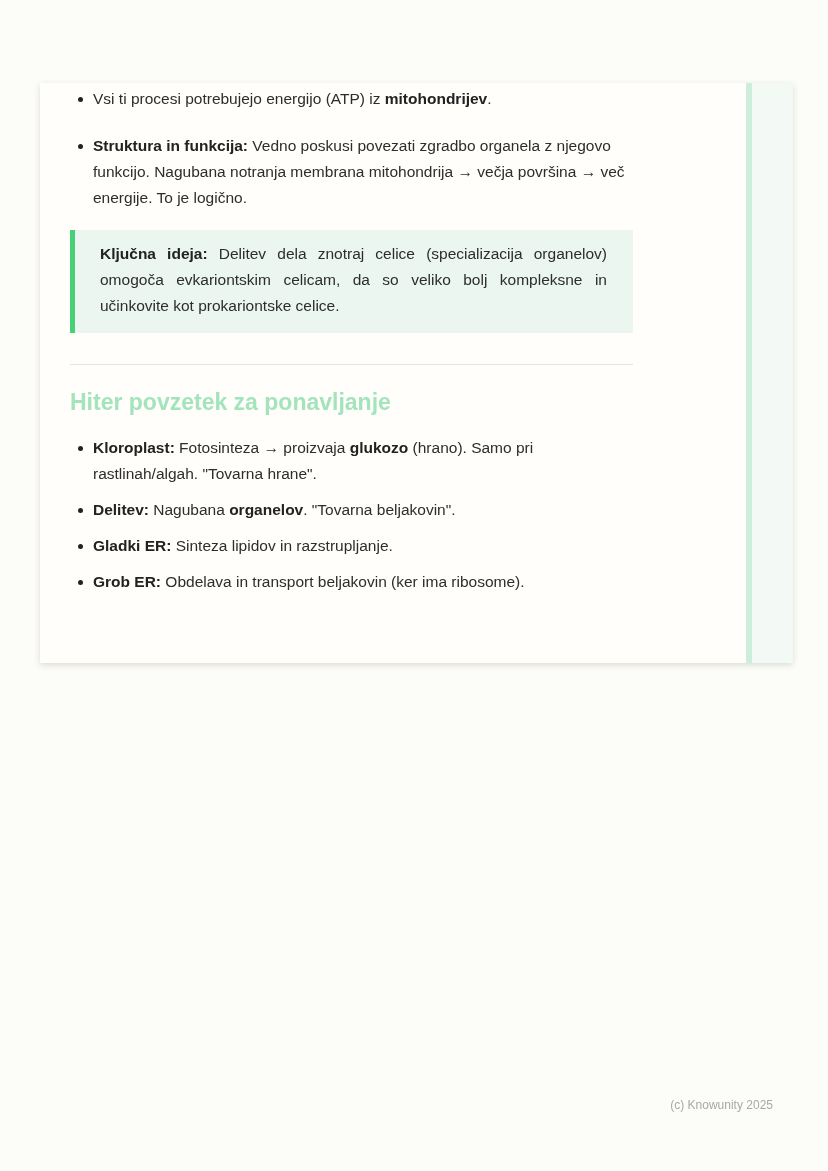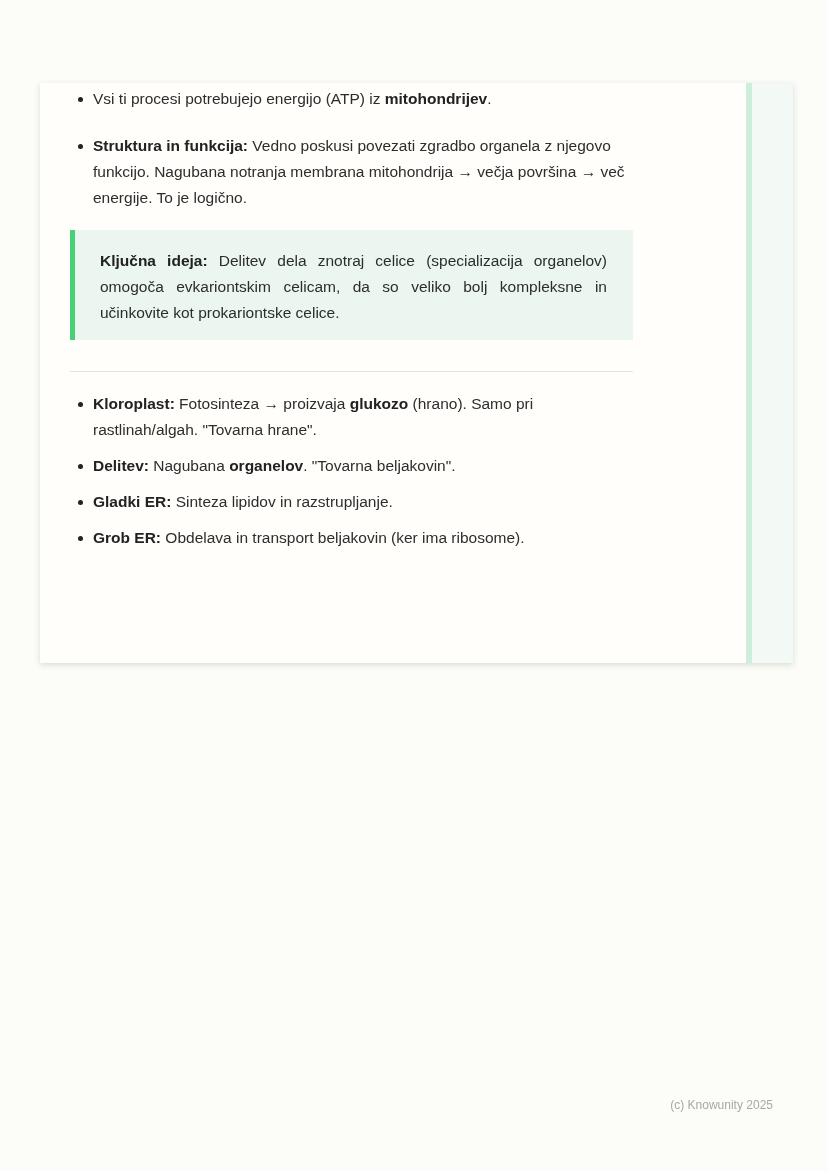--- a/index.html
+++ b/index.html
@@ -67,21 +67,21 @@
   .top-sub-list > li {
     margin-top: 3px;
   }
   .top-main-list > li {
     margin-top: 21px;
   }
   .callout {
     margin-top: 19px;
     background: #eaf6ef;
     border-left: 5px solid #46d077;
-    padding: 18px 26px 14px 25px;
+    padding: 11px 26px 14px 25px;
   }
   .callout p {
     margin: 0;
     text-align: justify;
   }
   .divider {
     margin: 31px 0 0 0;
     border: none;
     border-top: 1px solid #e4e4e0;
     height: 0;
@@ -127,20 +127,21 @@
     <ul class="doc-list top-main-list">
       <li><span class="run-b">Struktura in funkcija:</span><span> Vedno poskusi povezati zgradbo organela z njegovo funkcijo. Nagubana notranja membrana mitohondrija → večja površina → več energije. To je logično.</span></li>
     </ul>
 
     <div class="callout">
       <p><span class="run-b">Ključna ideja:</span><span> Delitev dela znotraj celice (specializacija organelov) omogoča evkariontskim celicam, da so veliko bolj kompleksne in učinkovite kot prokariontske celice.</span></p>
     </div>
 
     <hr class="divider">
 
+    <h2 class="summary-heading">Hiter povzetek za ponavljanje</h2>
 
     <ul class="doc-list summary-list">
       <li><span class="run-b">Kloroplast:</span><span> Fotosinteza → proizvaja </span><span class="run-b">glukozo</span><span> (hrano). Samo pri rastlinah/algah. "Tovarna hrane".</span></li>
       <li><span class="run-b">Delitev:</span><span> Nagubana </span><span class="run-b">organelov</span><span>. "Tovarna beljakovin".</span></li>
       <li><span class="run-b">Gladki ER:</span><span> Sinteza lipidov in razstrupljanje.</span></li>
       <li><span class="run-b">Grob ER:</span><span> Obdelava in transport beljakovin (ker ima ribosome).</span></li>
     </ul>
 
   </div>
 </div>

